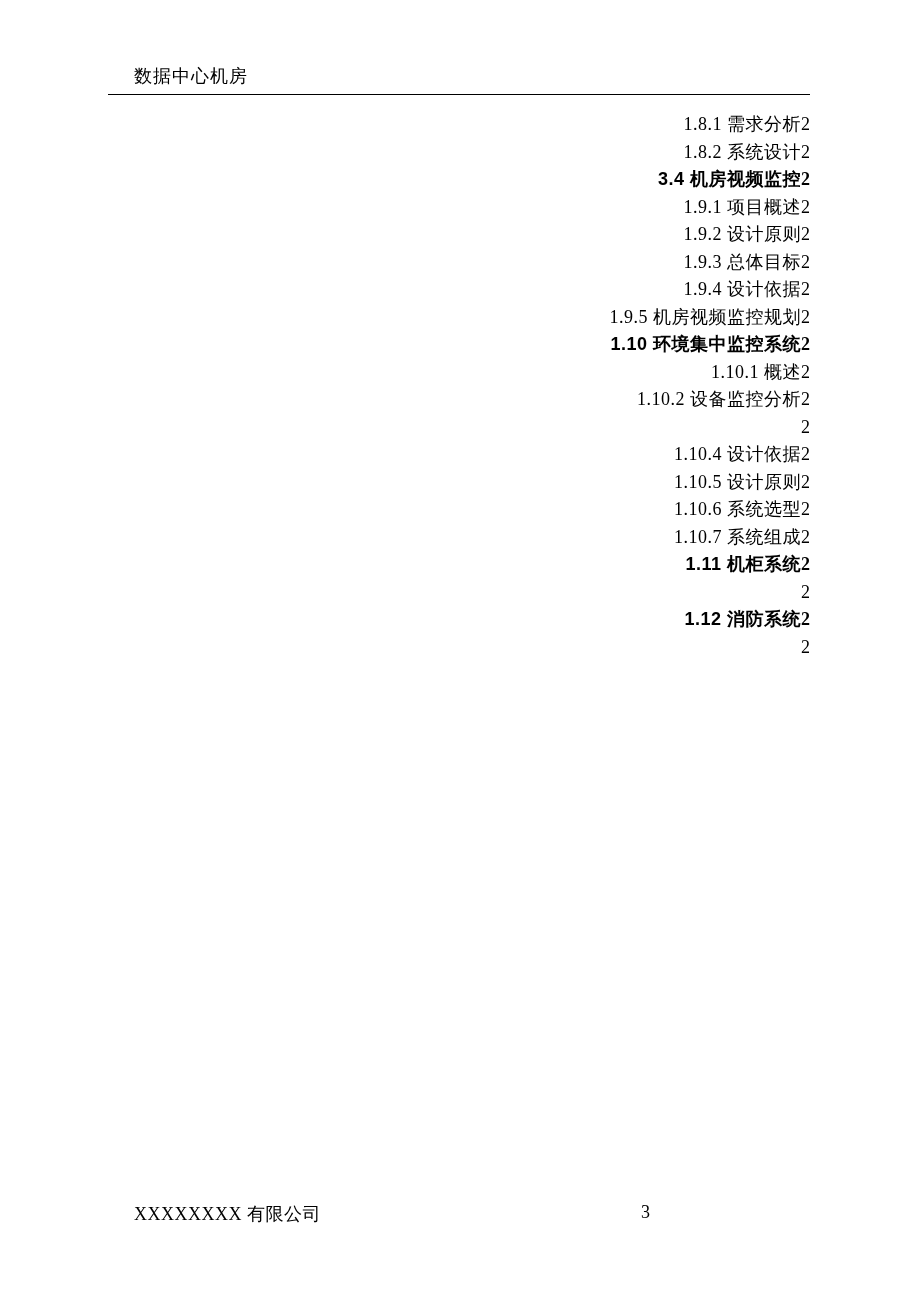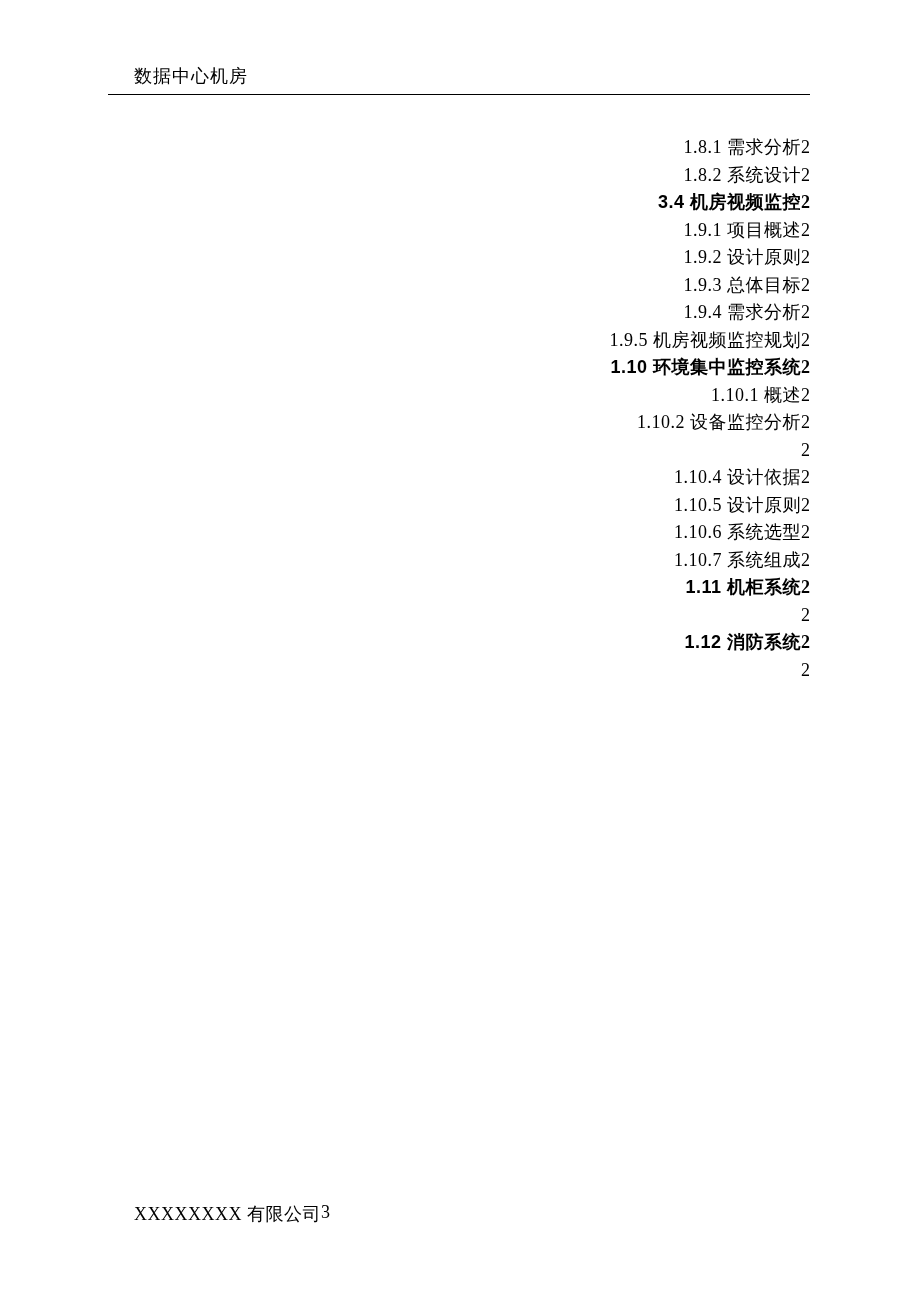--- a/index.html
+++ b/index.html
@@ -14,21 +14,21 @@
       font-family: "SimSun", "宋体", serif;
       position: relative;
     }
     .page {
       padding: 64px 110px 0 108px;
     }
     .header {
       padding-left: 26px;
       padding-bottom: 6px;
       border-bottom: 1.5px solid #000;
-      margin-bottom: 39px;
+      margin-bottom: 16px;
     }
     .header-text {
       font-size: 18px;
       letter-spacing: 1px;
       color: #000;
     }
     .toc {
       font-size: 18px;
       color: #000;
     }
@@ -52,21 +52,21 @@
     }
     .bold .toc-page {
       font-weight: bold;
     }
     .footer {
       position: absolute;
       bottom: 76px;
       left: 134px;
       right: 110px;
       display: flex;
-      justify-content: flex-start;
+      justify-content: space-between;
       font-size: 18px;
       color: #000;
     }
     .footer-company {
       font-family: "Times New Roman", "SimSun", serif;
       letter-spacing: 0.5px;
     }
     .footer-page {
       font-family: "Times New Roman", serif;
       padding-right: 160px;
@@ -98,21 +98,21 @@
       </div>
       <div class="toc-line">
         <span class="toc-label">1.9.2 设计原则</span>
         <span class="toc-page">2</span>
       </div>
       <div class="toc-line">
         <span class="toc-label">1.9.3 总体目标</span>
         <span class="toc-page">2</span>
       </div>
       <div class="toc-line">
-        <span class="toc-label">1.9.4 需求分析</span>
+        <span class="toc-label">1.9.4 设计依据</span>
         <span class="toc-page">2</span>
       </div>
       <div class="toc-line">
         <span class="toc-label">1.9.5 机房视频监控规划</span>
         <span class="toc-page">2</span>
       </div>
       <div class="toc-line bold">
         <span class="toc-label">1.10 环境集中监控系统</span>
         <span class="toc-page">2</span>
       </div>

